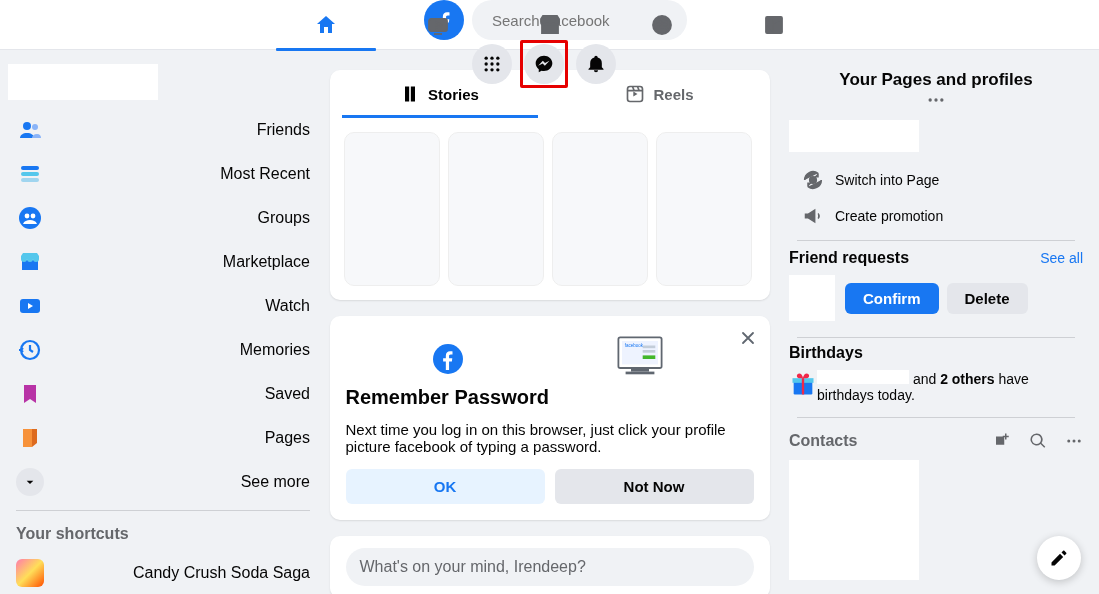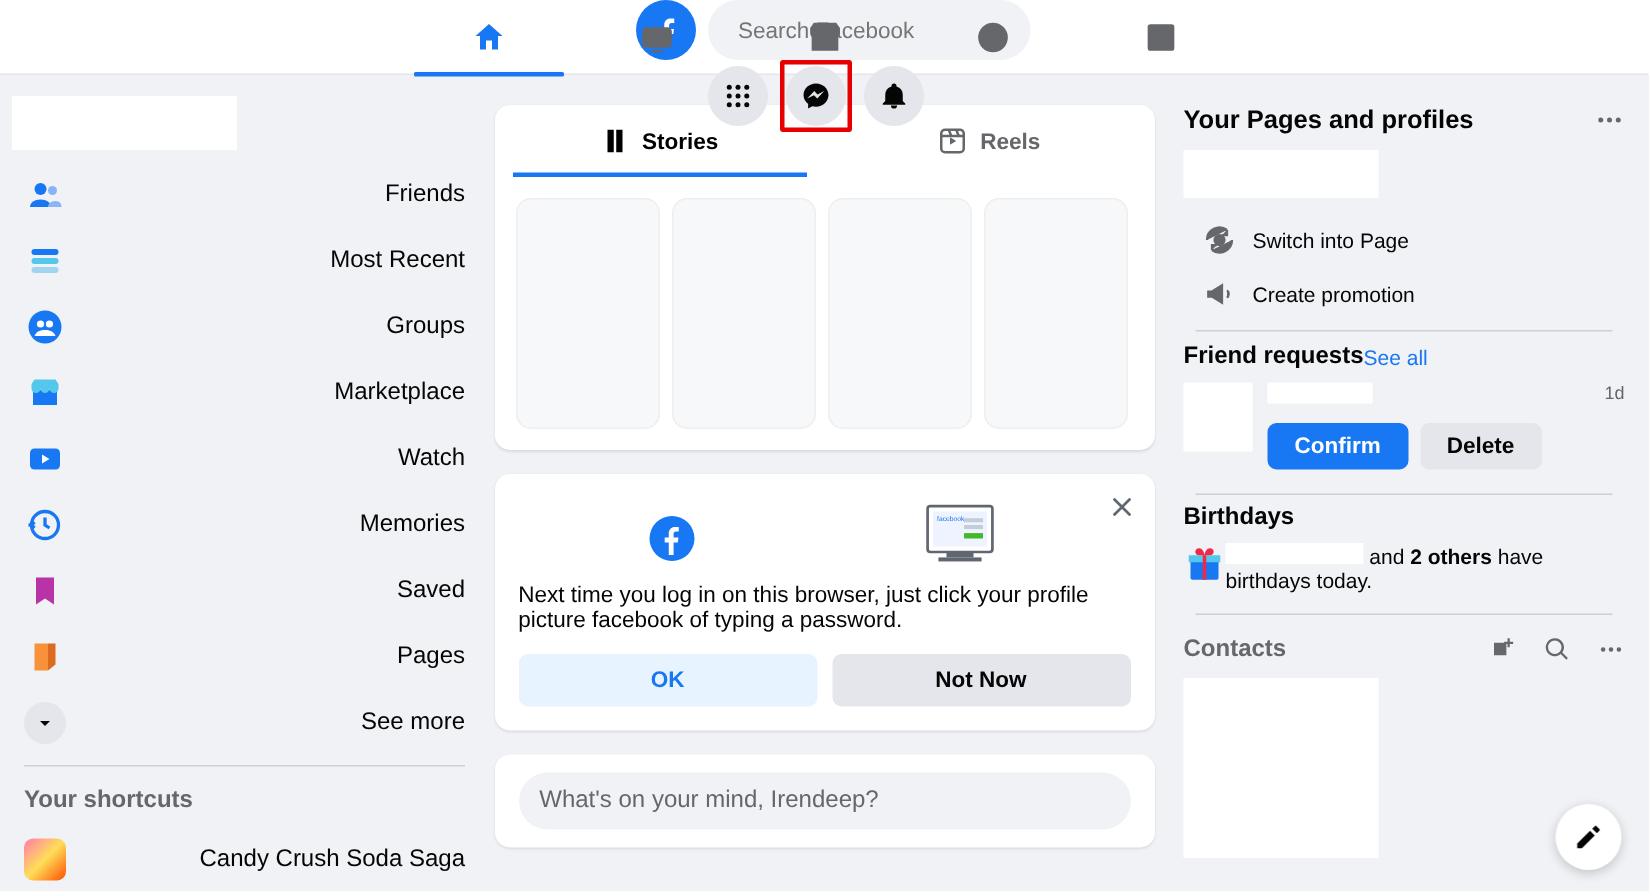--- a/index.html
+++ b/index.html
@@ -58,27 +58,27 @@
   .remember-actions{ display:flex; gap:10px; margin-top:14px;}
   .btn { flex:1; padding:9px 0; border:none; border-radius:6px; font-size:15px; font-weight:600; cursor:pointer;}
   .btn-primary-light{ background:#e7f3ff; color:#1877f2;}
   .btn-secondary{ background:#e4e6eb; color:#050505;}
 
   .composer{ padding:12px 16px; }
   .composer-input{ background:#f0f2f5; border-radius:50px; padding:10px 14px; color:#65676b; font-size:16px;}
 
   
   .right-col { position:fixed; top:60px; right:8px; width:310px; height:calc(100% - 56px); overflow-y:auto; padding:10px 8px;}
-  .rhead{ display:flex; align-items:center; justify-content:space-between; color:#65676b; }
+  .rhead{ display:flex; align-items:center; justify-content:space-between; color:#65676b;flex-direction:column; }
   .rhead h3{ font-size:17px; font-weight:600; color:#050505;}
   .rhead svg{ width:20px; height:20px; fill:#65676b;}
   .white-block{ background:#fff; width:130px; height:32px; margin:10px 0;}
   .mini-link{ display:flex; align-items:center; gap:12px; padding:8px 0 8px 14px; font-size:14px; color:#050505;}
   .mini-link svg{ width:20px; height:20px; fill:#65676b;}
-  .subhead{ display:flex; justify-content:flex-start; align-items:center; margin-top:8px;}
+  .subhead{ display:flex; justify-content:space-between; align-items:center; margin-top:8px;}
   .subhead h4{ font-size:16px; font-weight:600; color:#050505;}
   .subhead a{ font-size:14px; color:#1877f2; text-decoration:none;}
   .req-row{ display:flex; gap:10px; margin-top:8px; align-items:flex-start;}
   .avatar-sq{ width:46px; height:46px; background:#fff;}
   .req-body{ flex:1;}
   .name-block{ background:#fff; width:70px; height:14px; display:inline-block;}
   .time{ float:right; color:#65676b; font-size:12px;}
   .req-actions{ display:flex; gap:8px; margin-top:8px;}
   .btn-primary{ background:#1877f2; color:#fff;}
   .btn-primary, .btn-gray{ padding:7px 18px; border:none; border-radius:6px; font-size:15px; font-weight:600;}
@@ -318,20 +318,21 @@
           <rect x="10" y="10" width="40" height="26" fill="#eef3ff"></rect>
           <text x="13" y="17" font-size="5" fill="#1877f2">facebook</text>
           <rect x="33" y="15" width="14" height="3" fill="#c3cdd9"></rect>
           <rect x="33" y="20" width="14" height="3" fill="#c3cdd9"></rect>
           <rect x="33" y="26" width="14" height="4" fill="#42b72a"></rect>
           <rect x="20" y="40" width="20" height="4" fill="#606770"></rect>
           <rect x="14" y="44" width="32" height="3" fill="#606770"></rect>
         </svg>
     </div>
     <div class="remember-head">
+      <div class="remember-title">Remember Password</div>
       <div class="remember-sub">Next time you log in on this browser, just click your profile picture facebook of typing a password.</div>
     </div>
     <div class="remember-actions">
       <button class="btn btn-primary-light">OK</button>
       <button class="btn btn-secondary">Not Now</button>
     </div>
   </div>
 
   <div class="card composer">
     <div class="composer-input">What's on your mind, Irendeep?</div>
@@ -363,21 +364,20 @@
   </div>
   <hr class="divider">
 
   <div class="subhead">
     <h4>Friend requests</h4>
     <a href="#">See all</a>
   </div>
   <div class="req-row">
     <div class="avatar-sq"></div>
     <div class="req-body">
-      <div><span class="name-block"></span><span class="time">1d</span></div>
       <div class="req-actions">
         <button class="btn-primary">Confirm</button>
         <button class="btn-gray">Delete</button>
       </div>
     </div>
   </div>
   <hr class="divider" style="margin-top:16px">
 
   <h4 style="font-size:16px;font-weight:600;">Birthdays</h4>
   <div class="bday-row">

